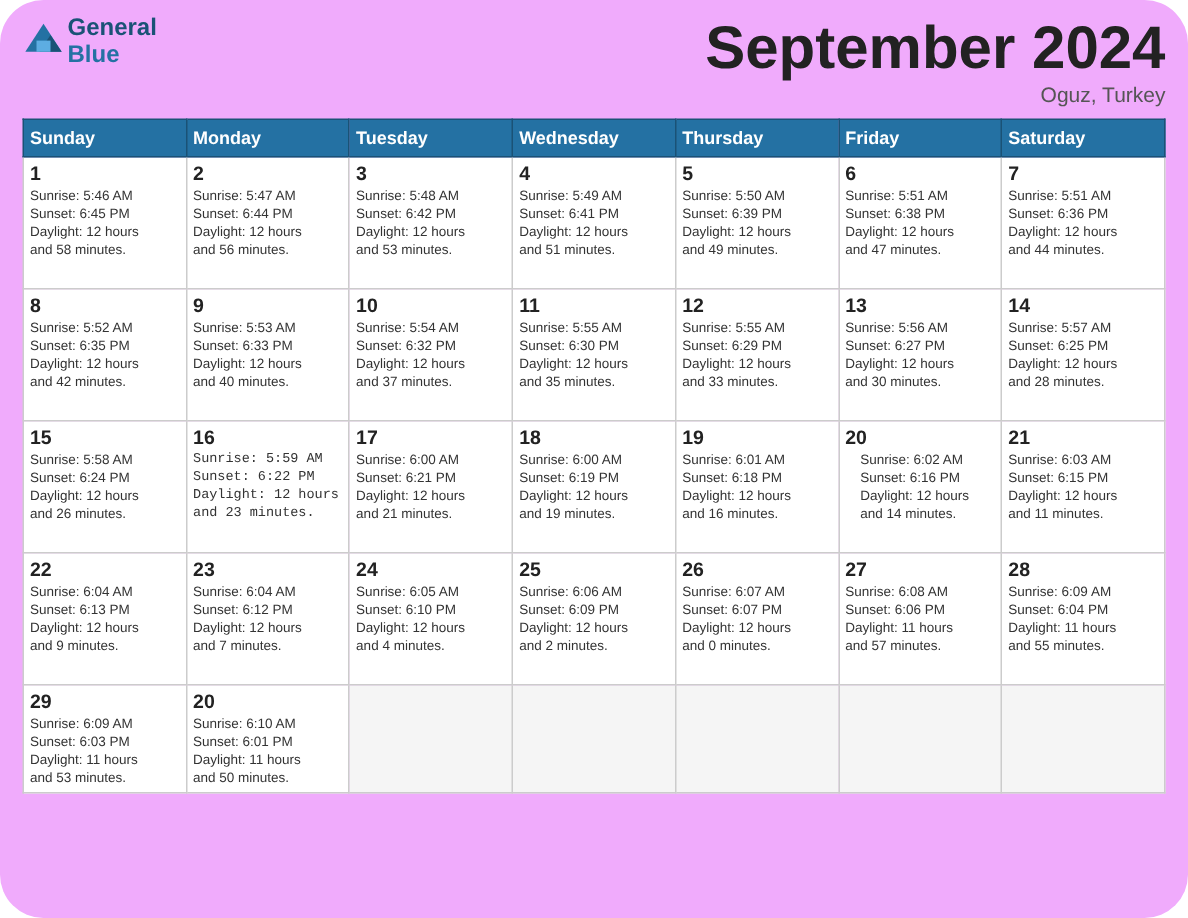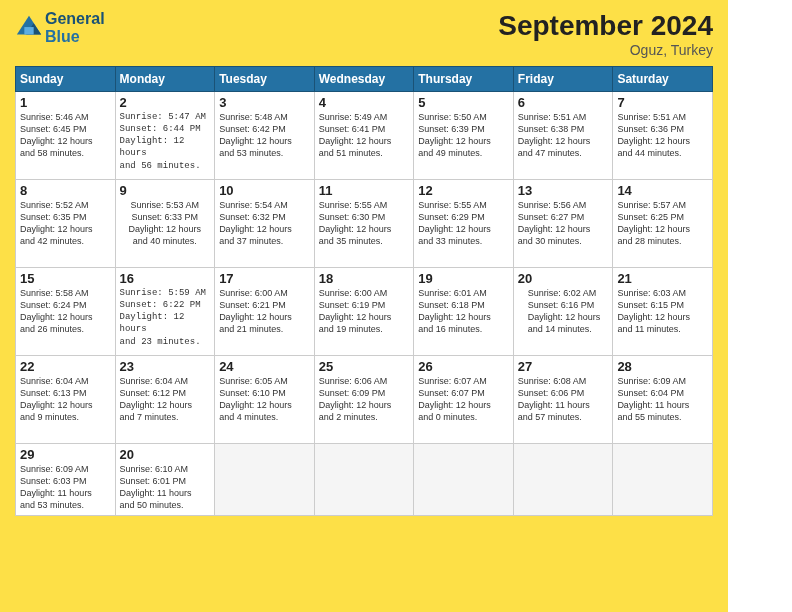--- a/index.html
+++ b/index.html
@@ -4,45 +4,46 @@
   <style>
     * { margin: 0; padding: 0; box-sizing: border-box; }
     body {
       font-family: Arial, sans-serif;
       background: #fff;
       width: 792px;
       height: 612px;
       overflow: hidden;
     }
     .page {
-      width: 728px;
+      width: 792px;
       height: 612px;
       padding: 10px 15px;
-      background: #fde047;
+      background: #f0abfc;
+      border-radius: 29px;
     }
     .header {
       display: flex;
       justify-content: space-between;
       align-items: flex-start;
       margin-bottom: 8px;
     }
     .logo {
       display: flex;
       align-items: center;
     }
     .logo-icon {
       width: 28px;
       height: 28px;
       margin-right: 2px;
     }
     .title-block {
       text-align: right;
     }
     .month-title {
-      font-size: 28px;
+      font-size: 40px;
       font-weight: bold;
       color: #222;
     }
     .subtitle {
       font-size: 14px;
       color: #555;
     }
     .calendar {
       width: 100%;
       border-collapse: collapse;
@@ -124,21 +125,21 @@
     <tr>
           <td>
             <span class="day-num">1</span>
             <div class="day-info" style="white-space: pre-line;">Sunrise: 5:46 AM
 Sunset: 6:45 PM
 Daylight: 12 hours
 and 58 minutes.</div>
           </td>
           <td>
             <span class="day-num">2</span>
-            <div class="day-info" style="white-space: pre-line; font-family: Liberation Mono, monospace;">Sunrise: 5:47 AM
+            <div class="day-info" style="white-space: pre-line;">Sunrise: 5:47 AM
 Sunset: 6:44 PM
 Daylight: 12 hours
 and 56 minutes.</div>
           </td>
           <td>
             <span class="day-num">3</span>
             <div class="day-info" style="white-space: pre-line;">Sunrise: 5:48 AM
 Sunset: 6:42 PM
 Daylight: 12 hours
 and 53 minutes.</div>
@@ -175,21 +176,21 @@
         <tr>
           <td>
             <span class="day-num">8</span>
             <div class="day-info" style="white-space: pre-line;">Sunrise: 5:52 AM
 Sunset: 6:35 PM
 Daylight: 12 hours
 and 42 minutes.</div>
           </td>
           <td>
             <span class="day-num">9</span>
-            <div class="day-info" style="white-space: pre-line; text-align: center;">Sunrise: 5:53 AM
+            <div class="day-info" style="white-space: pre-line;">Sunrise: 5:53 AM
 Sunset: 6:33 PM
 Daylight: 12 hours
 and 40 minutes.</div>
           </td>
           <td>
             <span class="day-num">10</span>
             <div class="day-info" style="white-space: pre-line;">Sunrise: 5:54 AM
 Sunset: 6:32 PM
 Daylight: 12 hours
 and 37 minutes.</div>

